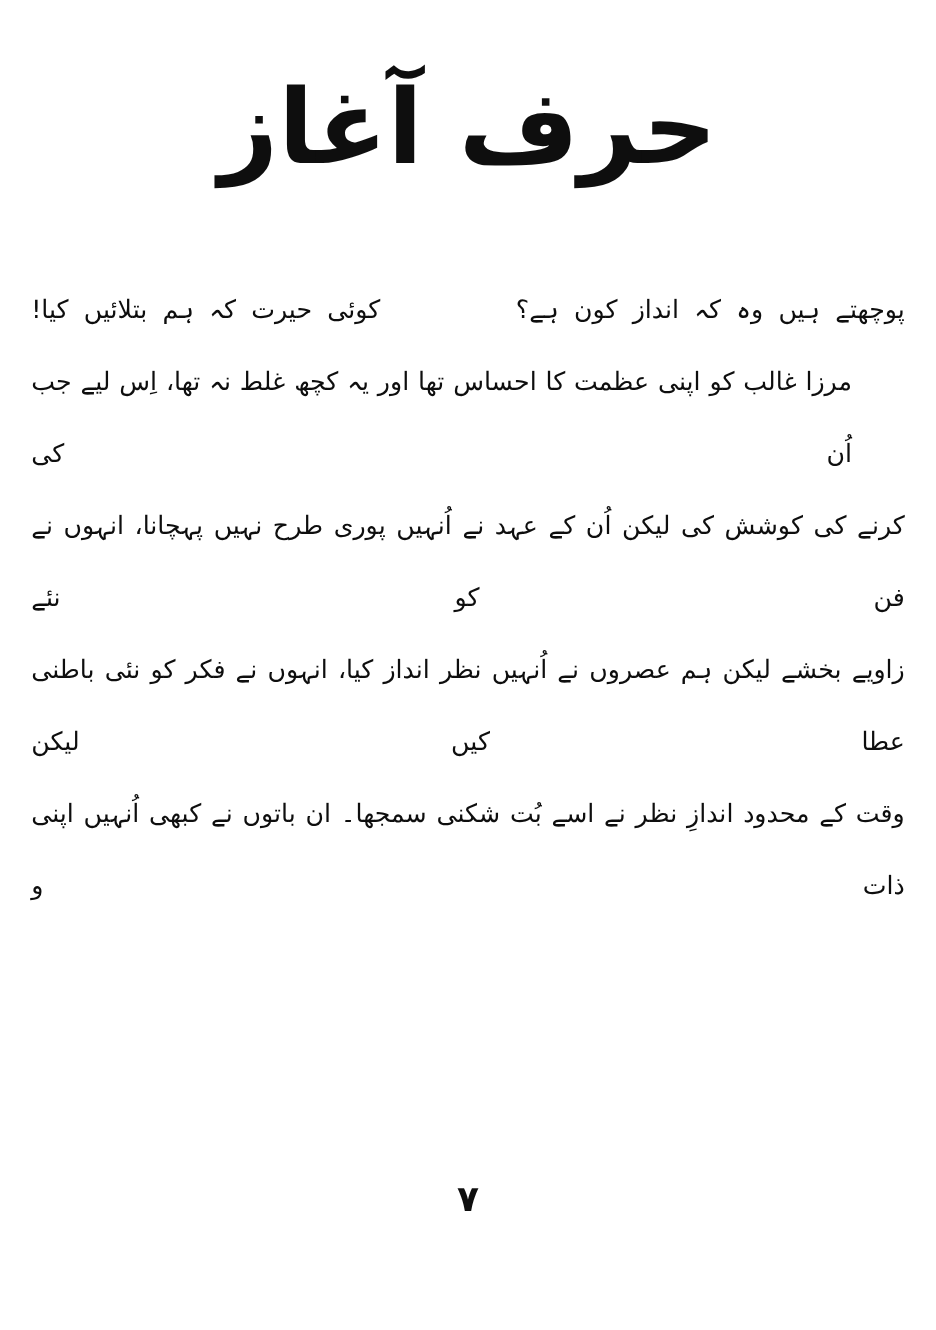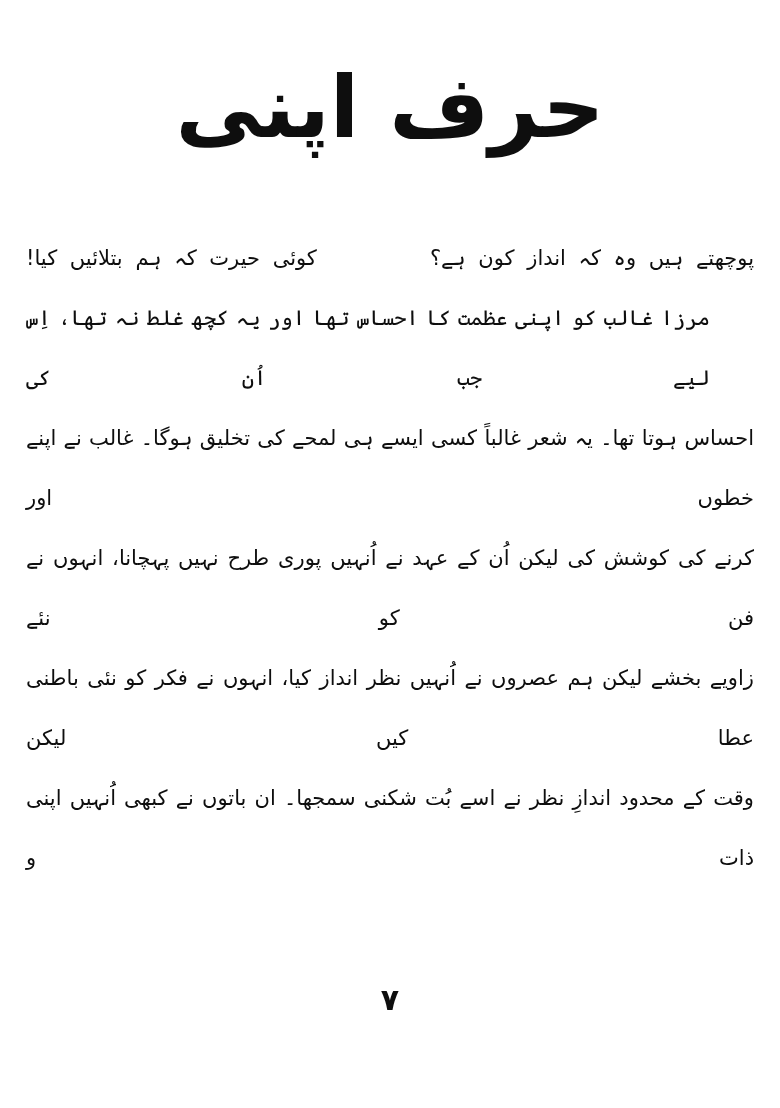--- a/index.html
+++ b/index.html
@@ -36,21 +36,20 @@
   .line {
     line-height: 60px;
     min-height: 60px;
   }
   .justified {
     text-align: justify;
     text-align-last: justify;
   }
   .indent-first {
     padding-right: 44px;
-    font-family: Liberation Serif, serif;
   }
   .verse {
     display: flex;
     justify-content: space-between;
     align-items: baseline;
   }
   .verse span {
     word-spacing: 6px;
     white-space: nowrap;
   }
@@ -62,31 +61,30 @@
     text-align: center;
     font-size: 30px;
     font-weight: bold;
   }
 </style>
 </head>
 <body>
 
 <div class="page">
 
-  <h1 class="title">حرف اپنی</h1>
+  <h1 class="title">حرف آغاز</h1>
 
   <div class="body-block">
 
     <div class="line verse">
       <span>پوچھتے ہیں وہ کہ انداز کون ہے؟</span>
       <span>کوئی حیرت کہ ہم بتلائیں کیا!</span>
     </div>
 
     <div class="line justified indent-first">مرزا غالب کو اپنی عظمت کا احساس تھا اور یہ کچھ غلط نہ تھا، اِس لیے جب اُن کی</div>
-    <div class="line justified">احساس ہوتا تھا۔ یہ شعر غالباً کسی ایسے ہی لمحے کی تخلیق ہوگا۔ غالب نے اپنے خطوں اور</div>
     <div class="line justified">کرنے کی کوشش کی لیکن اُن کے عہد نے اُنہیں پوری طرح نہیں پہچانا، انہوں نے فن کو نئے</div>
     <div class="line justified">زاویے بخشے لیکن ہم عصروں نے اُنہیں نظر انداز کیا، انہوں نے فکر کو نئی باطنی عطا کیں لیکن</div>
     <div class="line justified">وقت کے محدود اندازِ نظر نے اسے بُت شکنی سمجھا۔ ان باتوں نے کبھی اُنہیں اپنی ذات و</div>
 
   </div>
 
   <div class="page-number">۷</div>
 
 </div>
 

